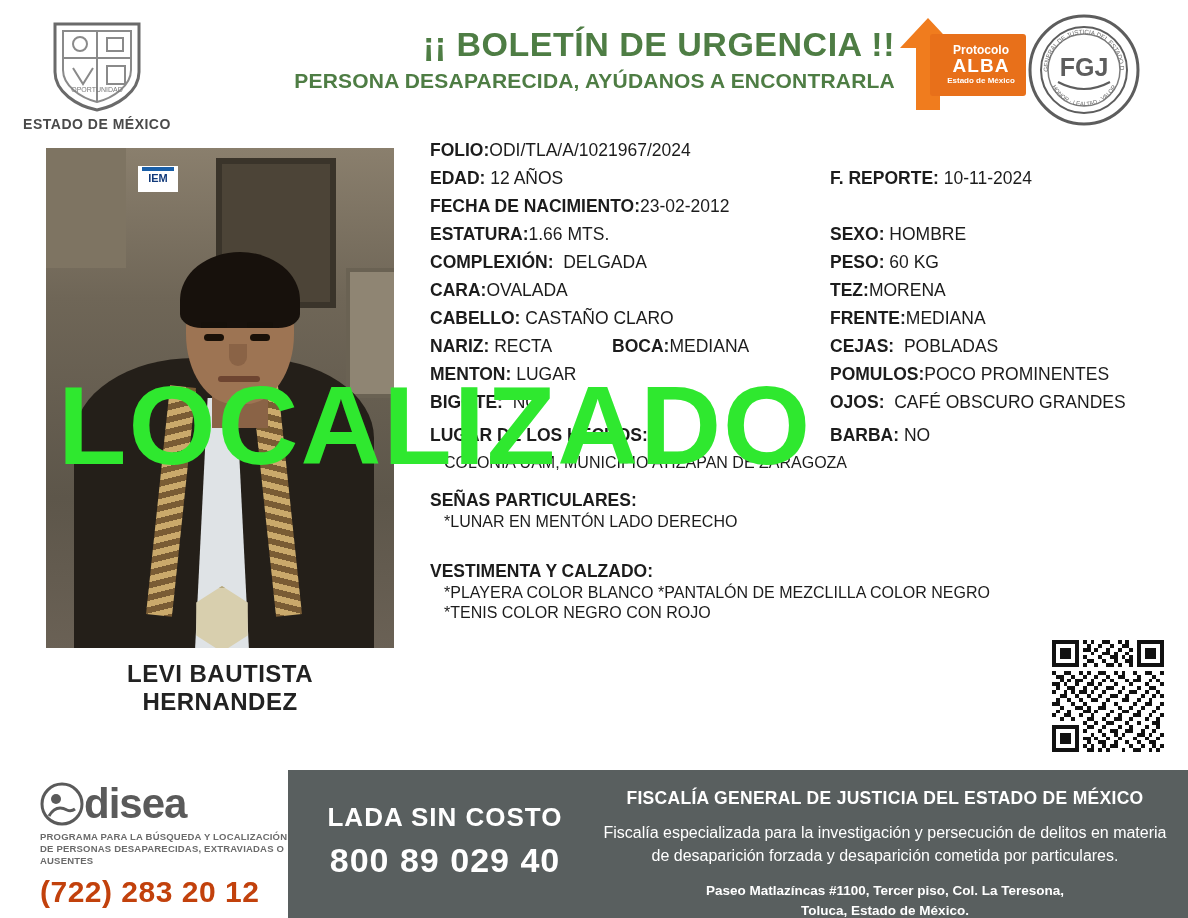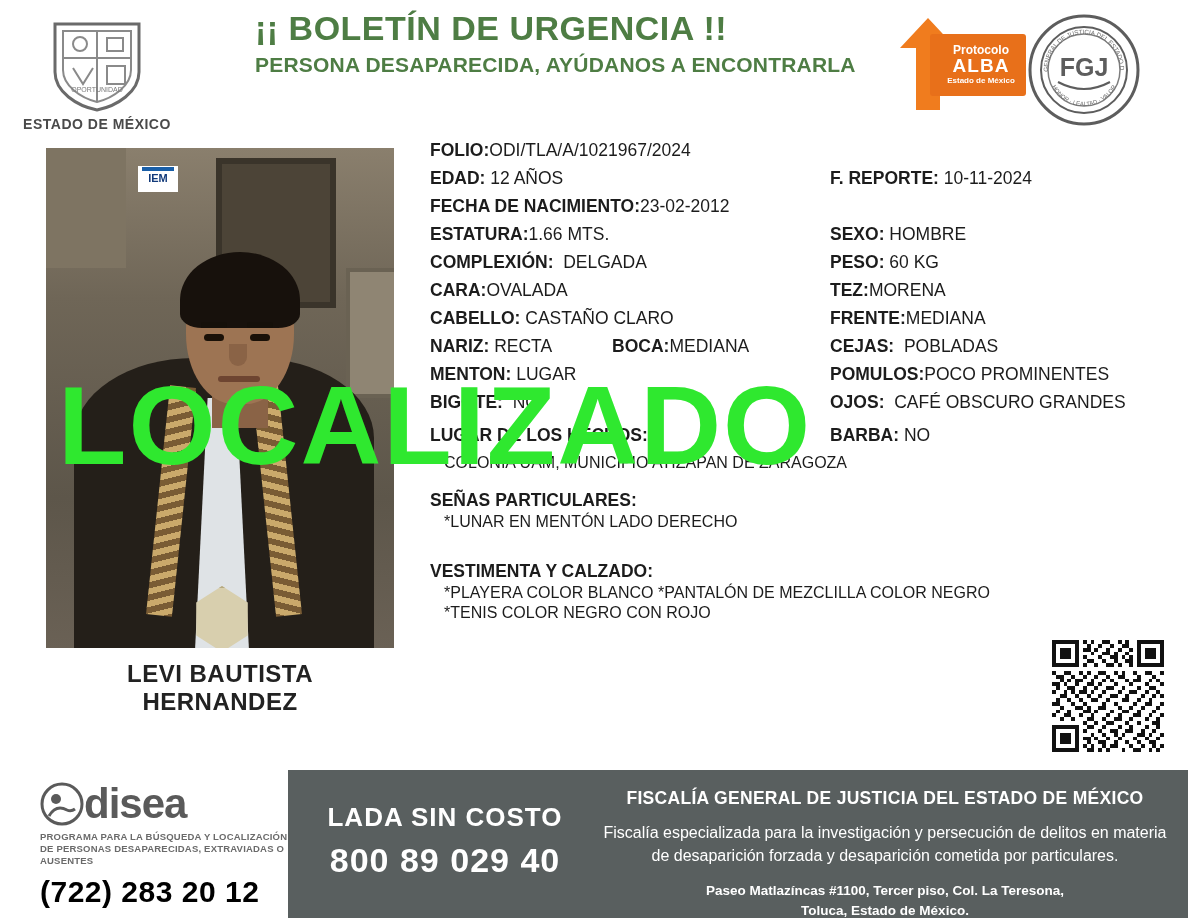--- a/index.html
+++ b/index.html
@@ -26,23 +26,23 @@
   .coat-shield { margin: 0 auto; display: block; }
   .coat-caption {
     font-size: 14px;
     font-weight: bold;
     color: #4a4a4a;
     letter-spacing: 0.5px;
     margin-top: 2px;
   }
   .header-titles {
     position: absolute;
-    left: 255px; top: 10px;
+    left: 255px; top: 26px;
     width: 640px;
-    text-align: left;
+    text-align: right;
   }
   .title-main {
     font-size: 34px;
     font-weight: bold;
     color: #4e7d44;
     letter-spacing: 0.5px;
     line-height: 1.1;
   }
   .title-sub {
     font-size: 21px;
@@ -259,21 +259,21 @@
     font-size: 9.5px;
     font-weight: bold;
     color: #6a6a6a;
     line-height: 1.25;
     margin-top: 5px;
     letter-spacing: 0.2px;
   }
   .disea-phone {
     font-size: 30px;
     font-weight: bold;
-    color: #000000;
+    color: #c2410c;
     margin-top: 8px;
     letter-spacing: 0.5px;
   }
   .grey-panel {
     position: absolute;
     left: 288px; top: 0;
     width: 900px; height: 148px;
     background: #595f5f;
   }
   .lada {

